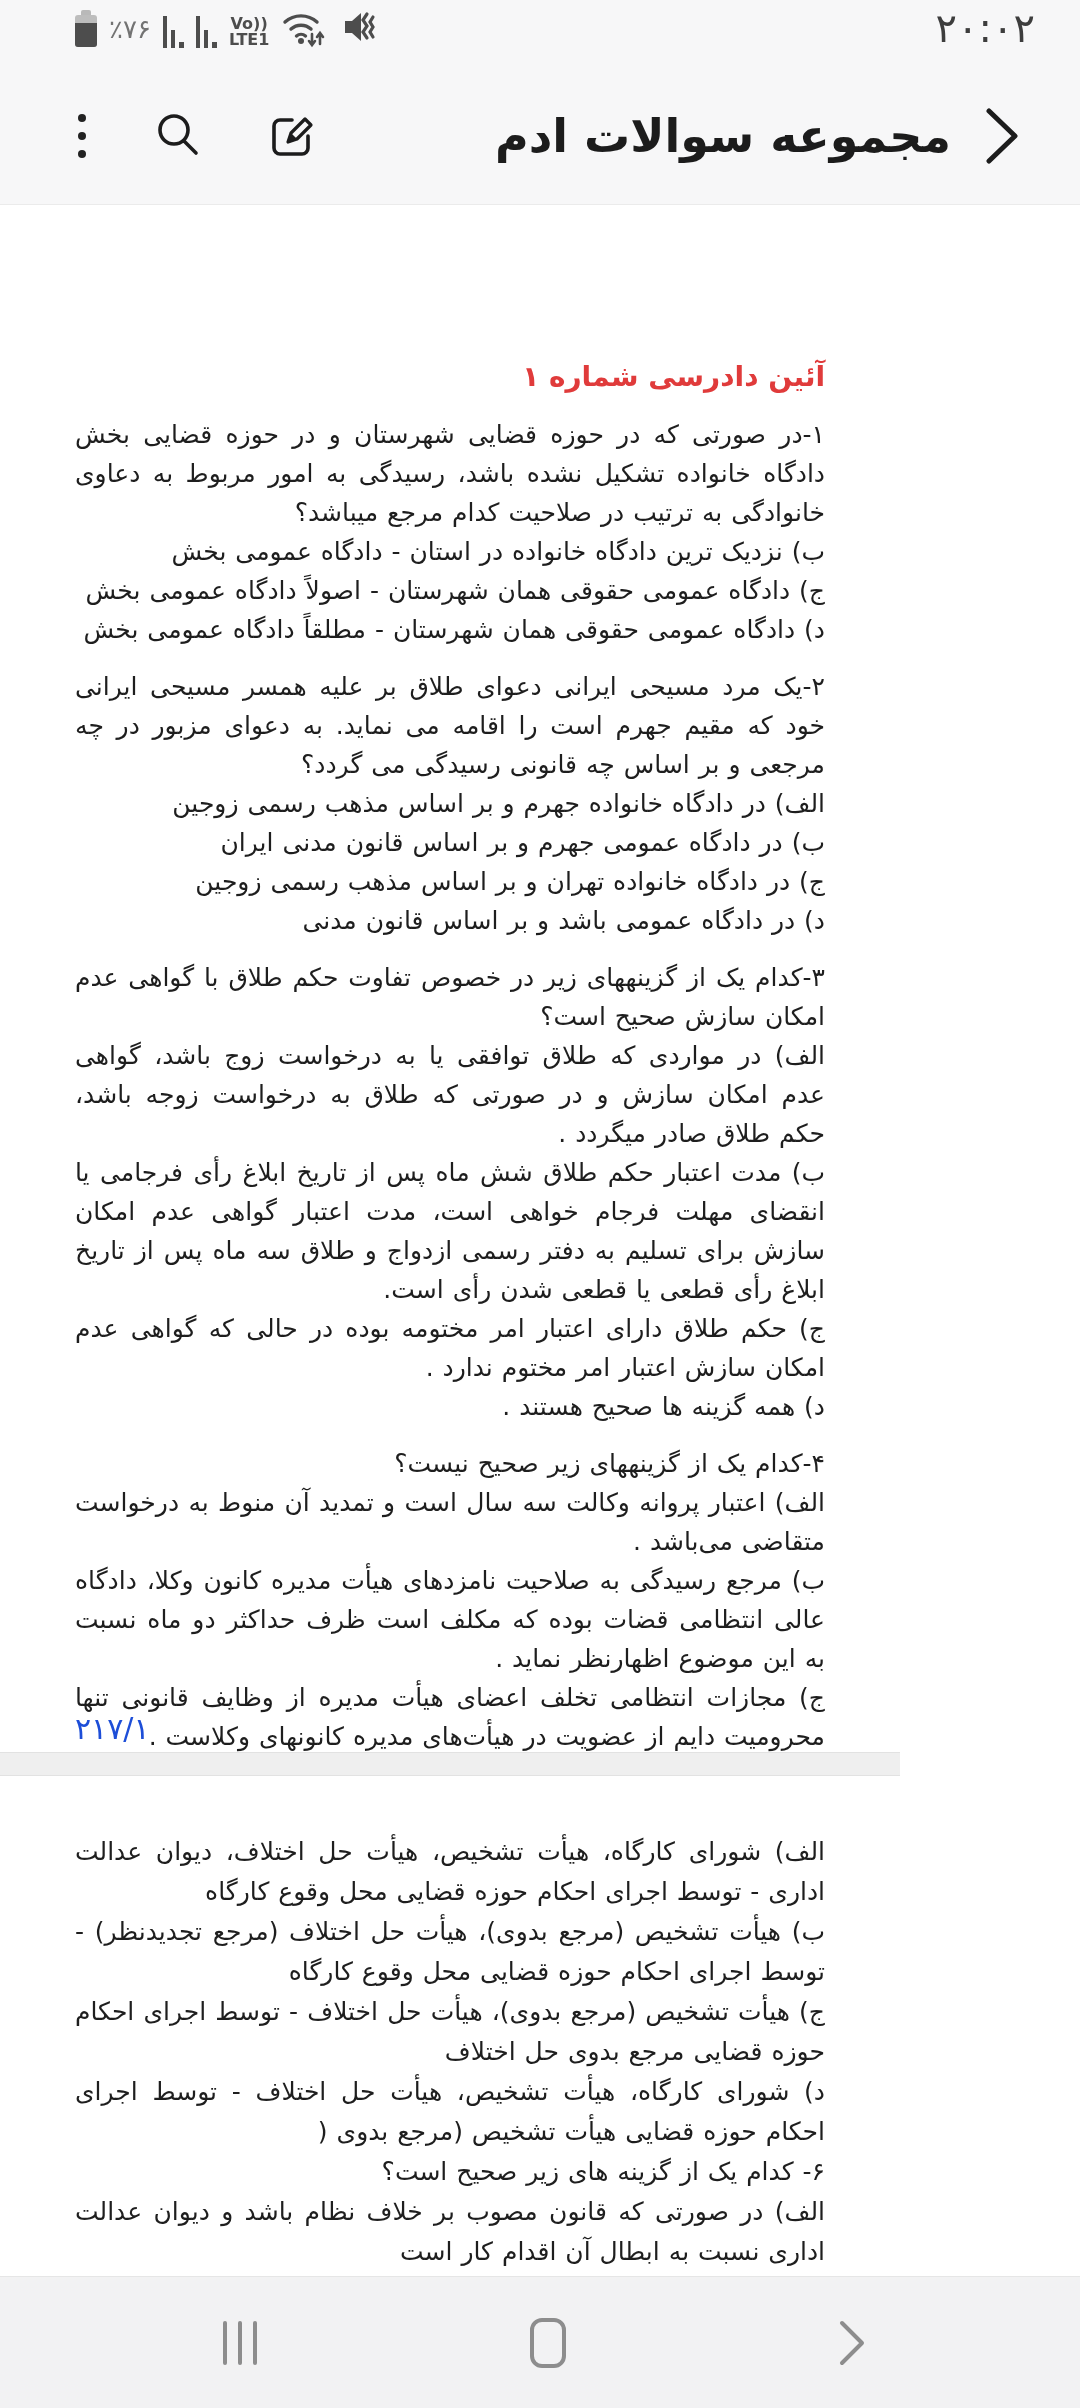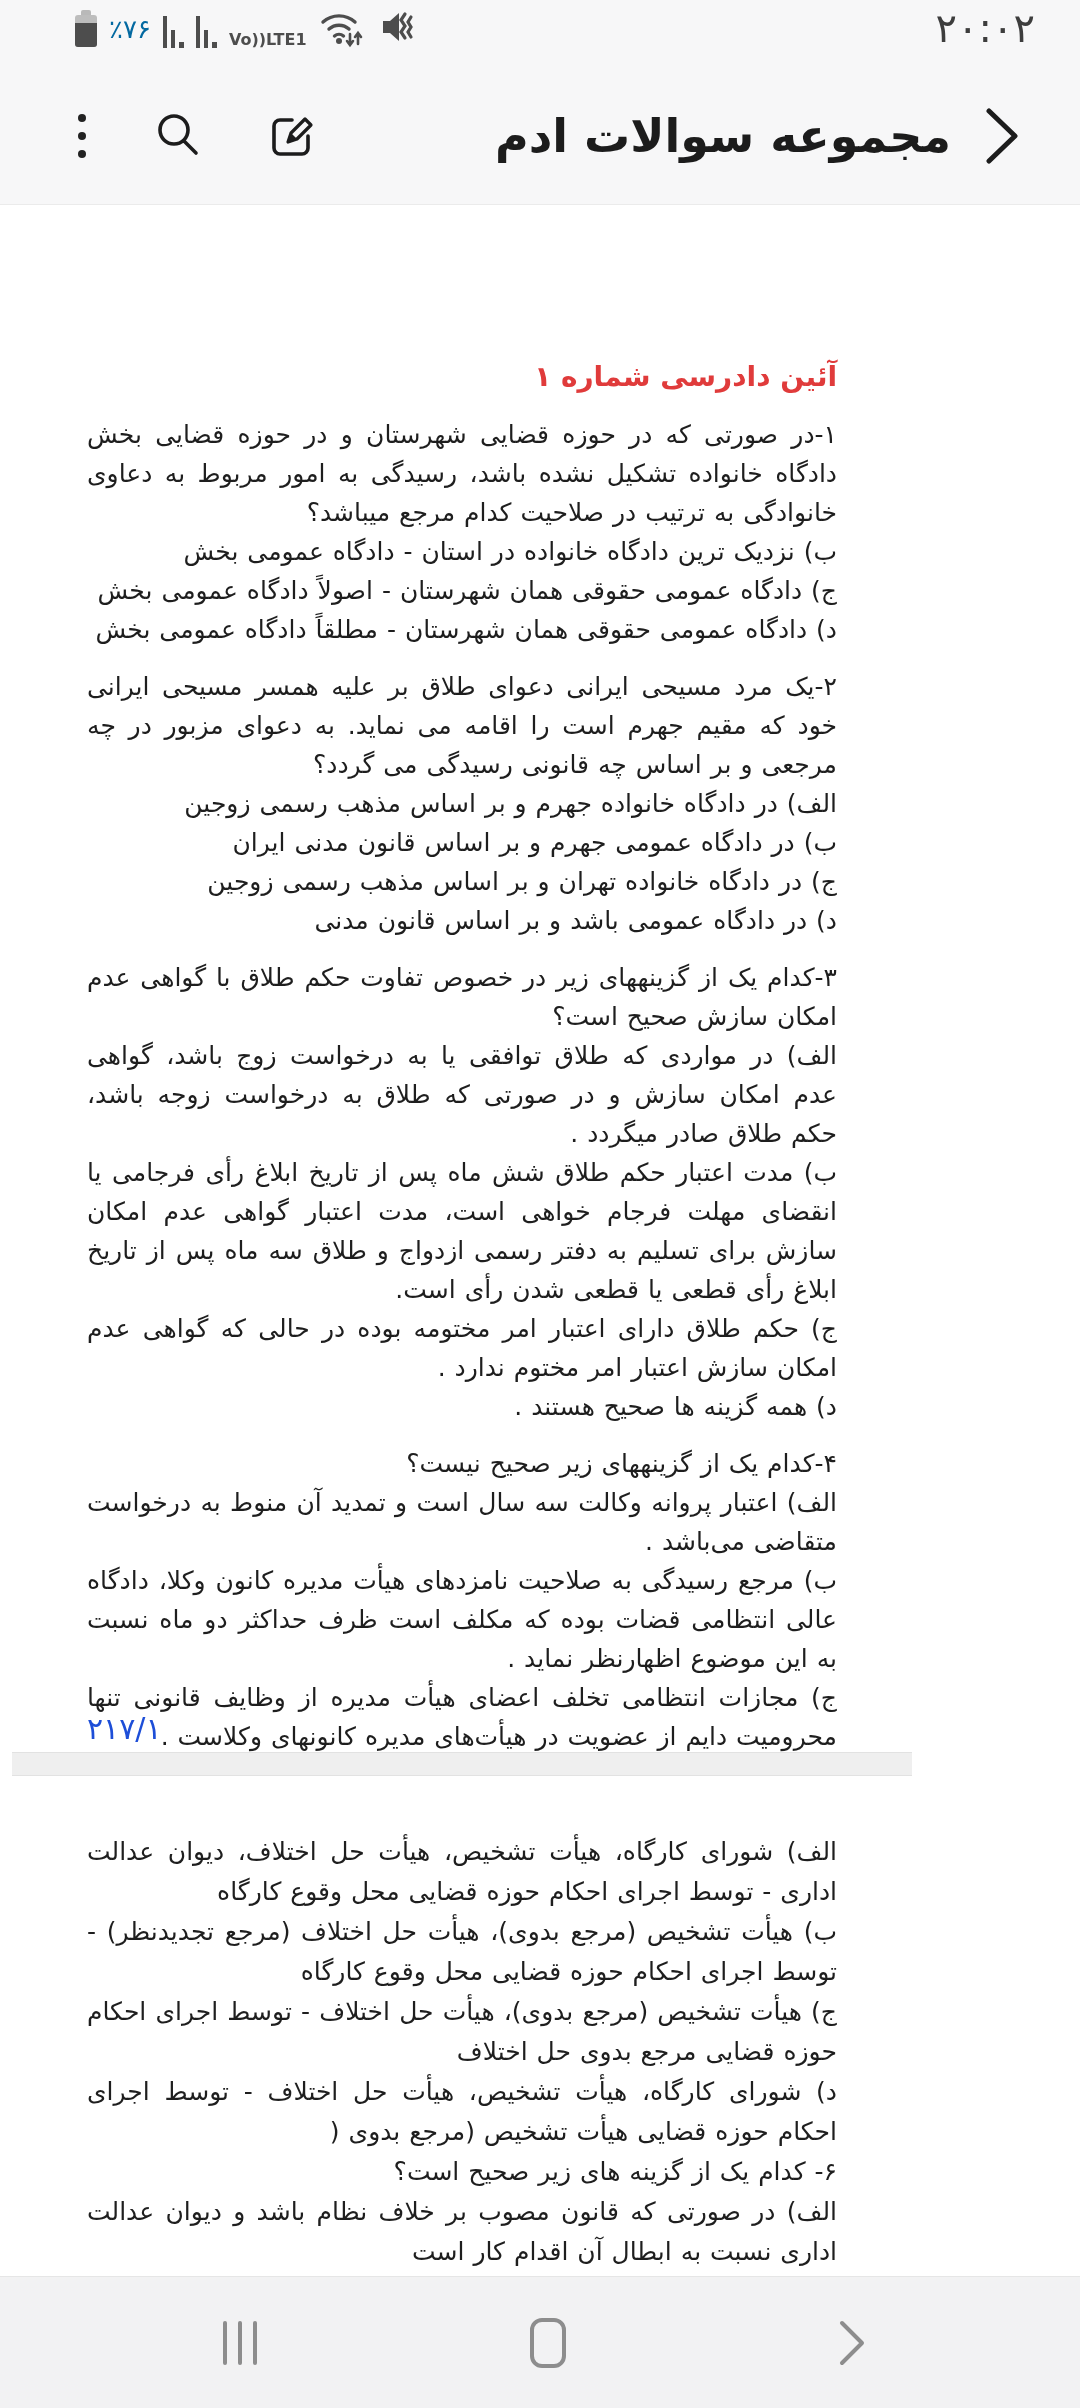--- a/index.html
+++ b/index.html
@@ -14,43 +14,43 @@
   .status-bar { position:absolute; top:0; left:0; width:1080px; height:56px;
                 display:flex; align-items:center; justify-content:space-between;
                 padding:0 45px 0 75px; color:#474747; }
   .sb-left { display:flex; align-items:flex-end; gap:12px; height:40px; }
   .sb-time { font-size:40px; color:#3d3d3d; letter-spacing:1px; }
 
   .battery { position:relative; width:22px; height:38px; display:flex; flex-direction:column; align-items:center; }
   .battery .cap { width:10px; height:5px; background:#b9b9b9; border-radius:2px 2px 0 0; }
   .battery .body { width:22px; height:32px; background:#bdbdbd; border-radius:3px; position:relative; overflow:hidden; }
   .battery .fill { position:absolute; bottom:0; left:0; width:100%; height:76%; background:#4d4d4d; }
-  .batt-pct { font-size:26px; color:#0369a1; line-height:38px; }
+  .batt-pct { font-size:26px; color:#737373; line-height:38px; }
 
   .sigbars { display:flex; align-items:flex-end; gap:4px; height:34px; }
   .sigbars i { display:block; width:4px; background:#4d4d4d; }
   .sigbars .b1{height:32px;} .sigbars .b2{height:18px;} .sigbars .b3{height:6px; width:5px;}
 
-  .volte { display:flex; flex-direction:row; align-items:center; line-height:16px; }
+  .volte { display:flex; flex-direction:column; align-items:center; line-height:16px; }
   .volte span { font-size:16px; font-weight:bold; color:#4d4d4d; }
 
   .icon-svg { display:block; }
 
   
   .app-bar { position:absolute; top:56px; left:0; width:1080px; height:149px;
              display:flex; align-items:center; padding:10px 55px 0 78px; }
   .menu-dots { width:8px; display:flex; flex-direction:column; gap:10px; align-items:center; margin-right:66px; }
   .menu-dots i { width:8px; height:8px; border-radius:50%; background:#222; }
   .hbtn { margin-right:60px; }
   .app-title { flex:1; text-align:right; direction:rtl; font-size:46px; font-weight:700;
                color:#1c1c1c; padding-left:20px; margin-right:28px; white-space:nowrap;
                overflow:hidden; }
 
   
-  .doc { position:absolute; top:205px; left:12px; width:900px; }
+  .doc { position:absolute; top:205px; left:0; width:900px; }
   .page { background:#ffffff; direction:rtl; }
   .page1 { position:relative; height:1547px; padding:152px 75px 0 75px; overflow:hidden; }
   .page2 { position:relative; height:632px; padding:56px 75px 0 75px; overflow:hidden; }
 
   .heading-red { font-size:28px; line-height:40px; font-weight:bold; text-align:right;
                  margin-bottom:16px; }
   .para { font-size:25px; line-height:39px; color:#1e1e1e;
           text-align:justify; text-align-last:right; word-spacing:1px; }
   .page2 .para { line-height:40px; }
   .para.q { margin-top:18px; }

